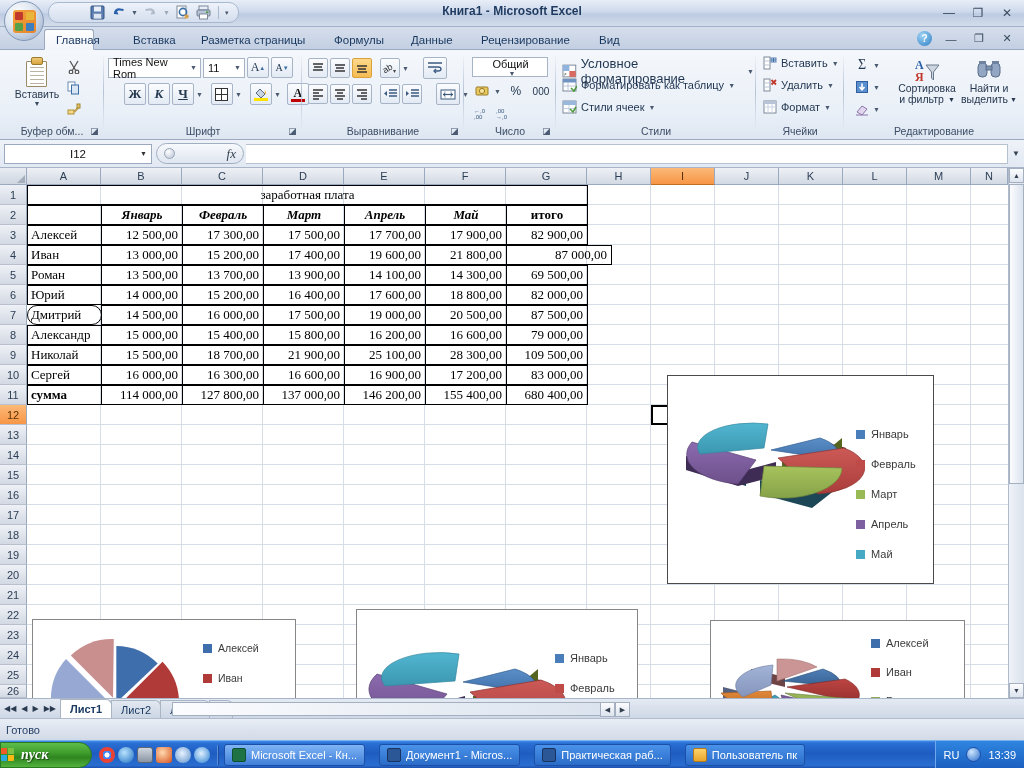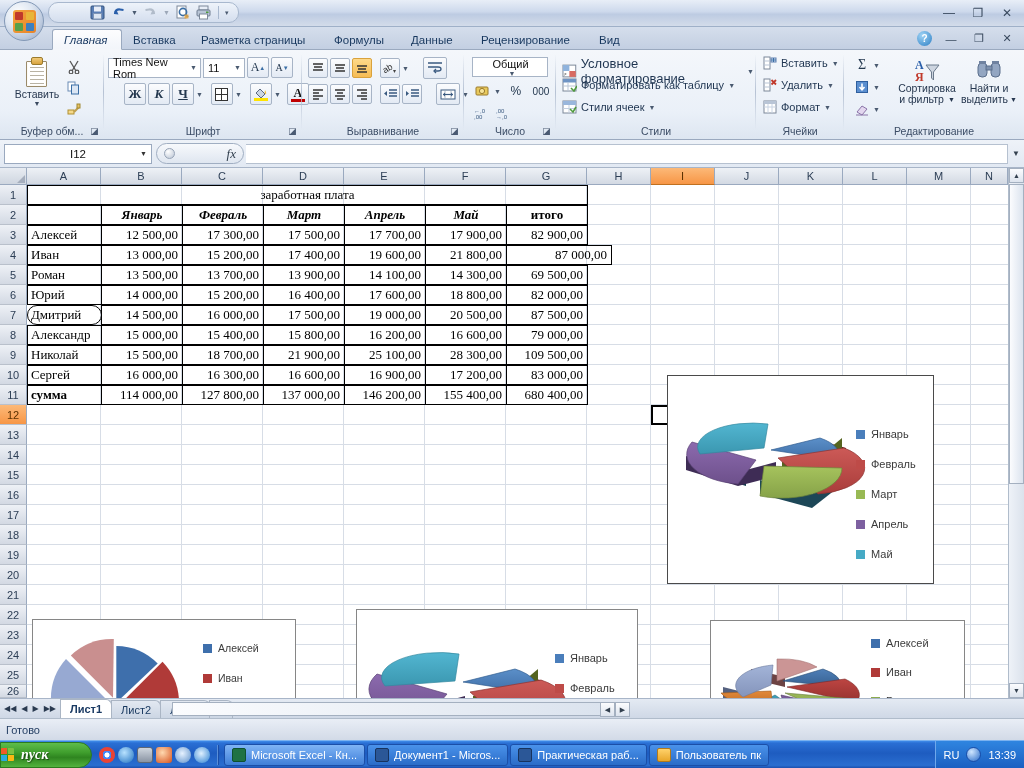--- a/index.html
+++ b/index.html
@@ -259,21 +259,21 @@
     border-radius:0 13px 13px 0; display:flex; align-items:center; gap:5px;
     cursor:pointer; border:1px solid #2c7a1e;
   }
   .startbtn .flag { width:15px; height:14px; position:relative; }
   .startbtn .flag span{ position:absolute; width:6px; height:6px; }
   .startbtn .lbl { font-family:"Liberation Serif", serif; font-style:italic; font-weight:bold;
                    font-size:14px; color:#fff; text-shadow:1px 1px 1px rgba(0,0,0,.5); }
   .qlaunch { display:flex; align-items:center; gap:3px; padding:0 7px; }
   .qlaunch .qi { width:16px; height:16px; border-radius:3px; cursor:pointer; }
   .tbsep { width:1px; height:20px; background:#5a8fd8; box-shadow:1px 0 0 #1a4da8; }
-  .tbtasks { display:flex; align-items:center; gap:2px; padding-left:6px; flex:1; }
+  .tbtasks { display:flex; align-items:center; gap:14px; padding-left:6px; flex:1; }
   .tbtask {
     height:22px; max-width:148px; min-width:120px; display:flex; align-items:center; gap:5px;
     padding:0 7px; background:linear-gradient(to bottom,#4a92ea,#2a6cc8);
     border:1px solid #1b4fa8; border-radius:3px; cursor:pointer;
     font-size:11px; color:#fff; white-space:nowrap; overflow:hidden;
   }
   .tbtask .ti { width:14px; height:14px; flex:0 0 14px; border-radius:2px; }
   .tray {
     display:flex; align-items:center; gap:7px; height:28px; padding:0 8px;
     background:linear-gradient(to bottom,#2f85e0,#1a5ec0);
@@ -338,29 +338,30 @@
         <svg width="15" height="15" viewBox="0 0 15 15">
             <rect x="3" y="1" width="9" height="4" fill="#e8eef7" stroke="#7c8899"></rect>
             <rect x="1" y="5" width="13" height="6" rx="1" fill="#b9c5d6" stroke="#6f7d90"></rect>
             <rect x="3.5" y="9" width="8" height="5" fill="#fff" stroke="#7c8899"></rect>
             <rect x="10" y="6.5" width="2.5" height="1.5" fill="#4f9a3e"></rect>
           </svg>
       </div>
       <div class="qsep"></div>
       <span class="mini-arrow">▾</span>
     </div>
+    <div class="title-text">Книга1 - Microsoft Excel</div>
     <div class="win-btns">
       <div class="win-btn">—</div>
       <div class="win-btn">❐</div>
       <div class="win-btn">✕</div>
     </div>
   </div>
 
   <div class="tabsrow">
-    <div class="tab active" style="left:52px;width:70px;font-style:italic;">Главная</div>
+    <div class="tab active" style="left:44px;width:50px;">Главная</div>
     <div class="tab" style="left:122px;">Вставка</div>
     <div class="tab" style="left:190px;">Разметка страницы</div>
     <div class="tab" style="left:323px;">Формулы</div>
     <div class="tab" style="left:400px;">Данные</div>
     <div class="tab" style="left:470px;">Рецензирование</div>
     <div class="tab" style="left:588px;">Вид</div>
     <div class="help-orb">?</div>
     <div class="rb-btns">
       <div class="rb-btn">—</div>
       <div class="rb-btn">❐</div>

